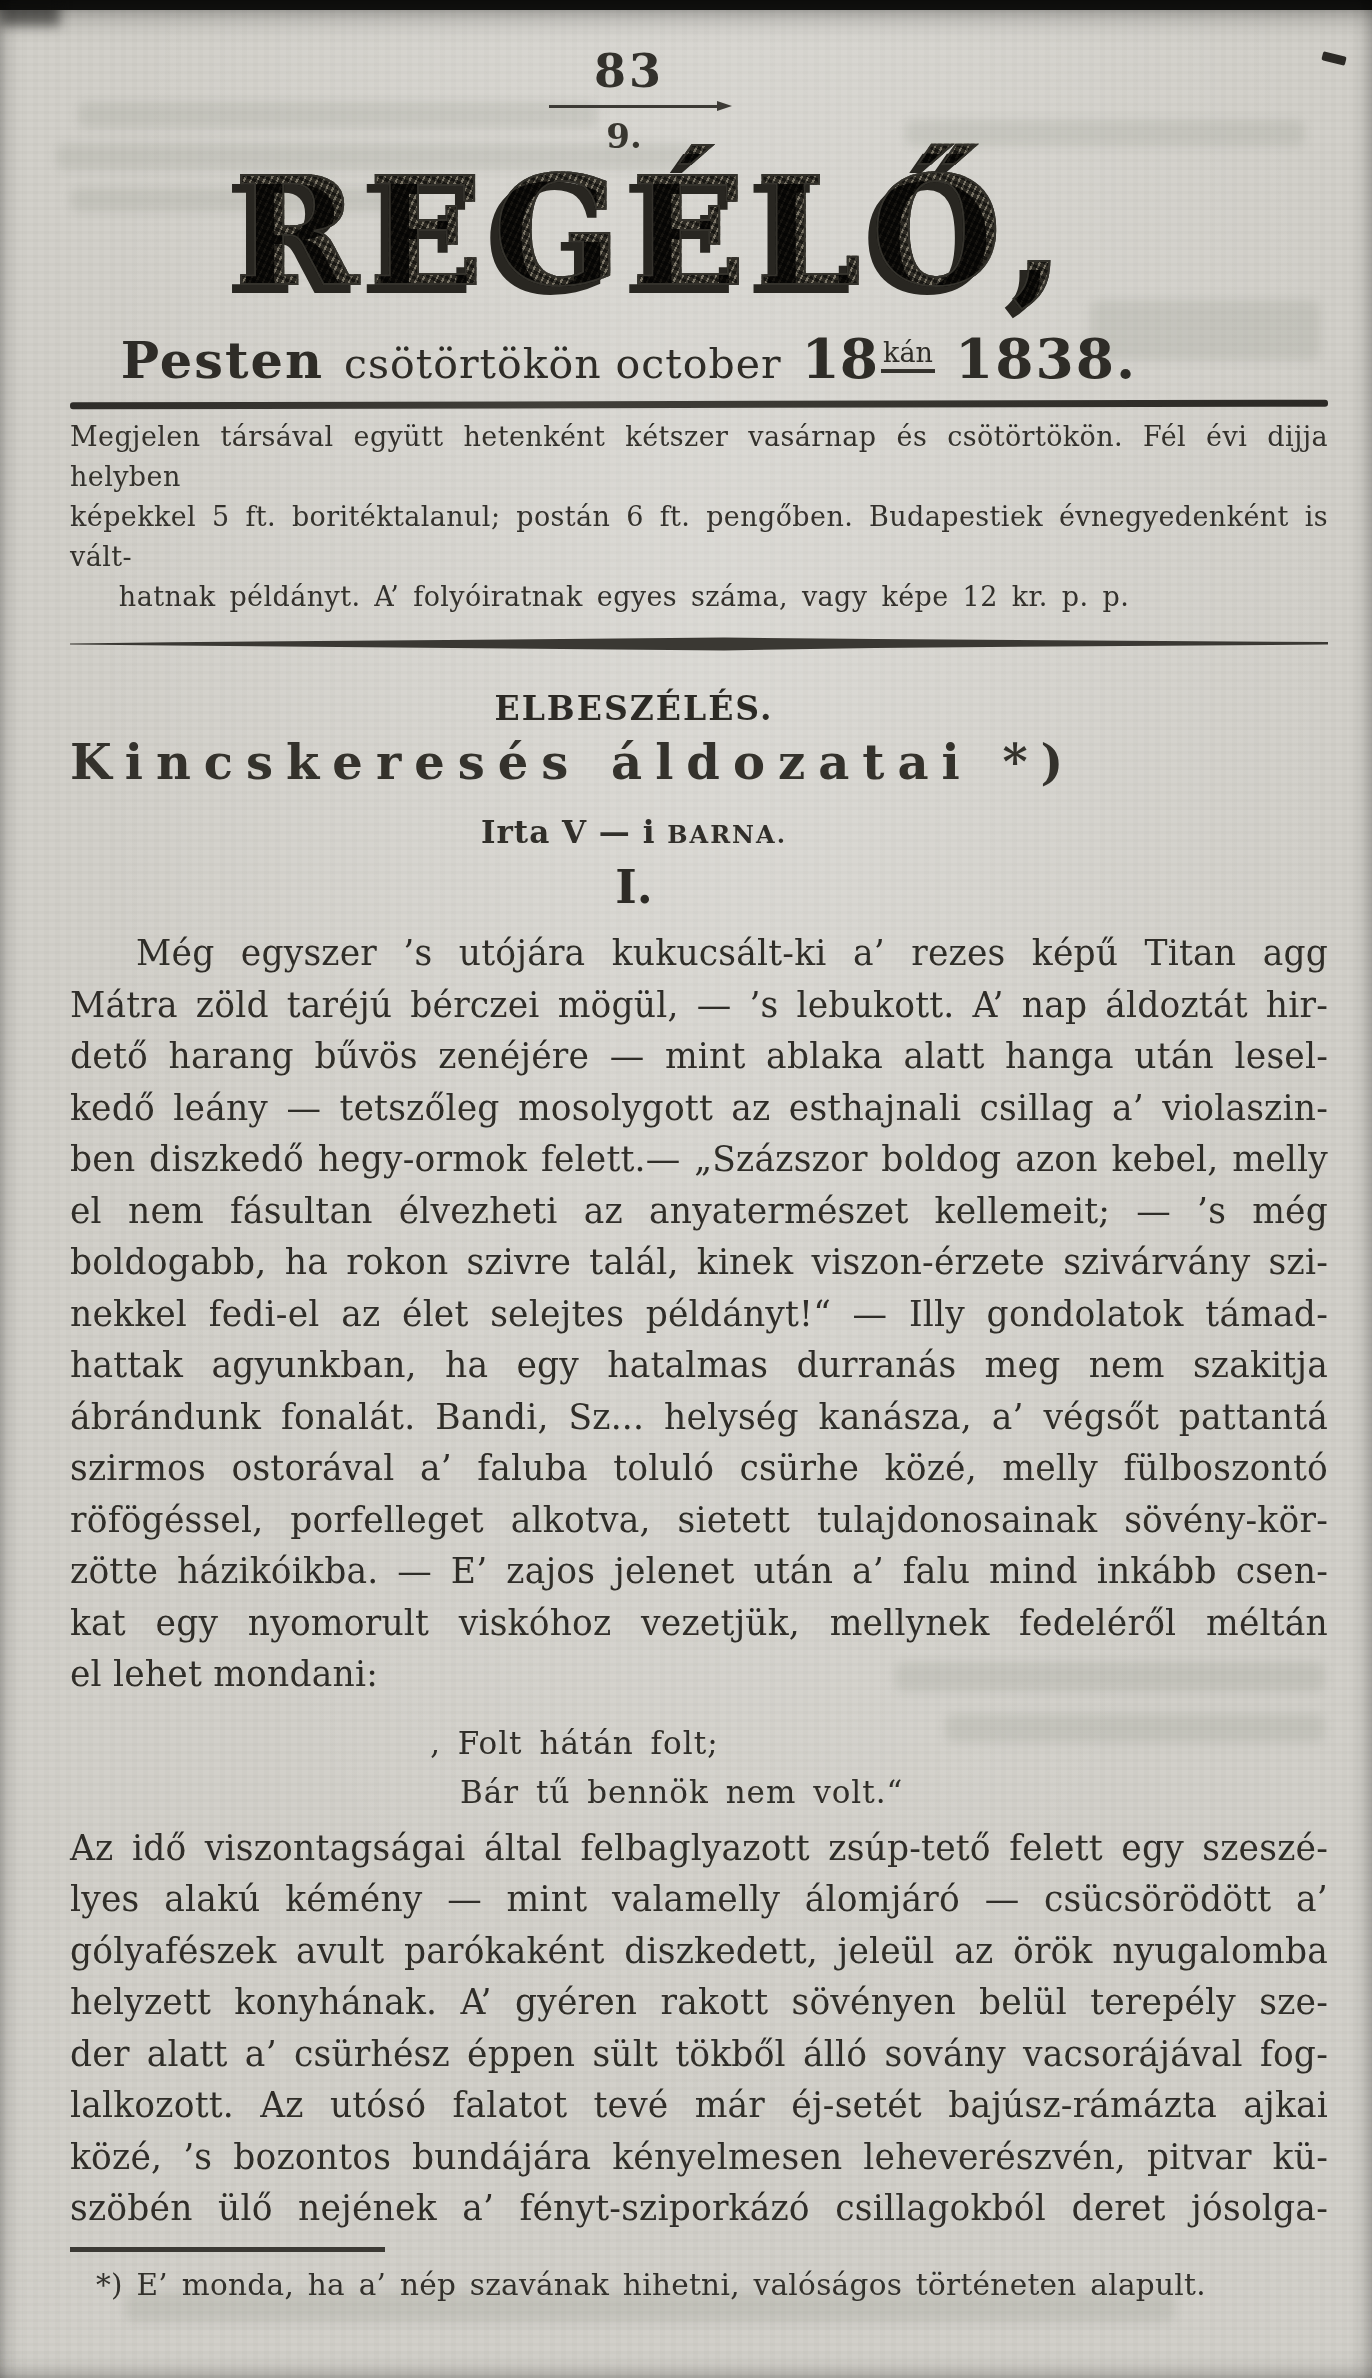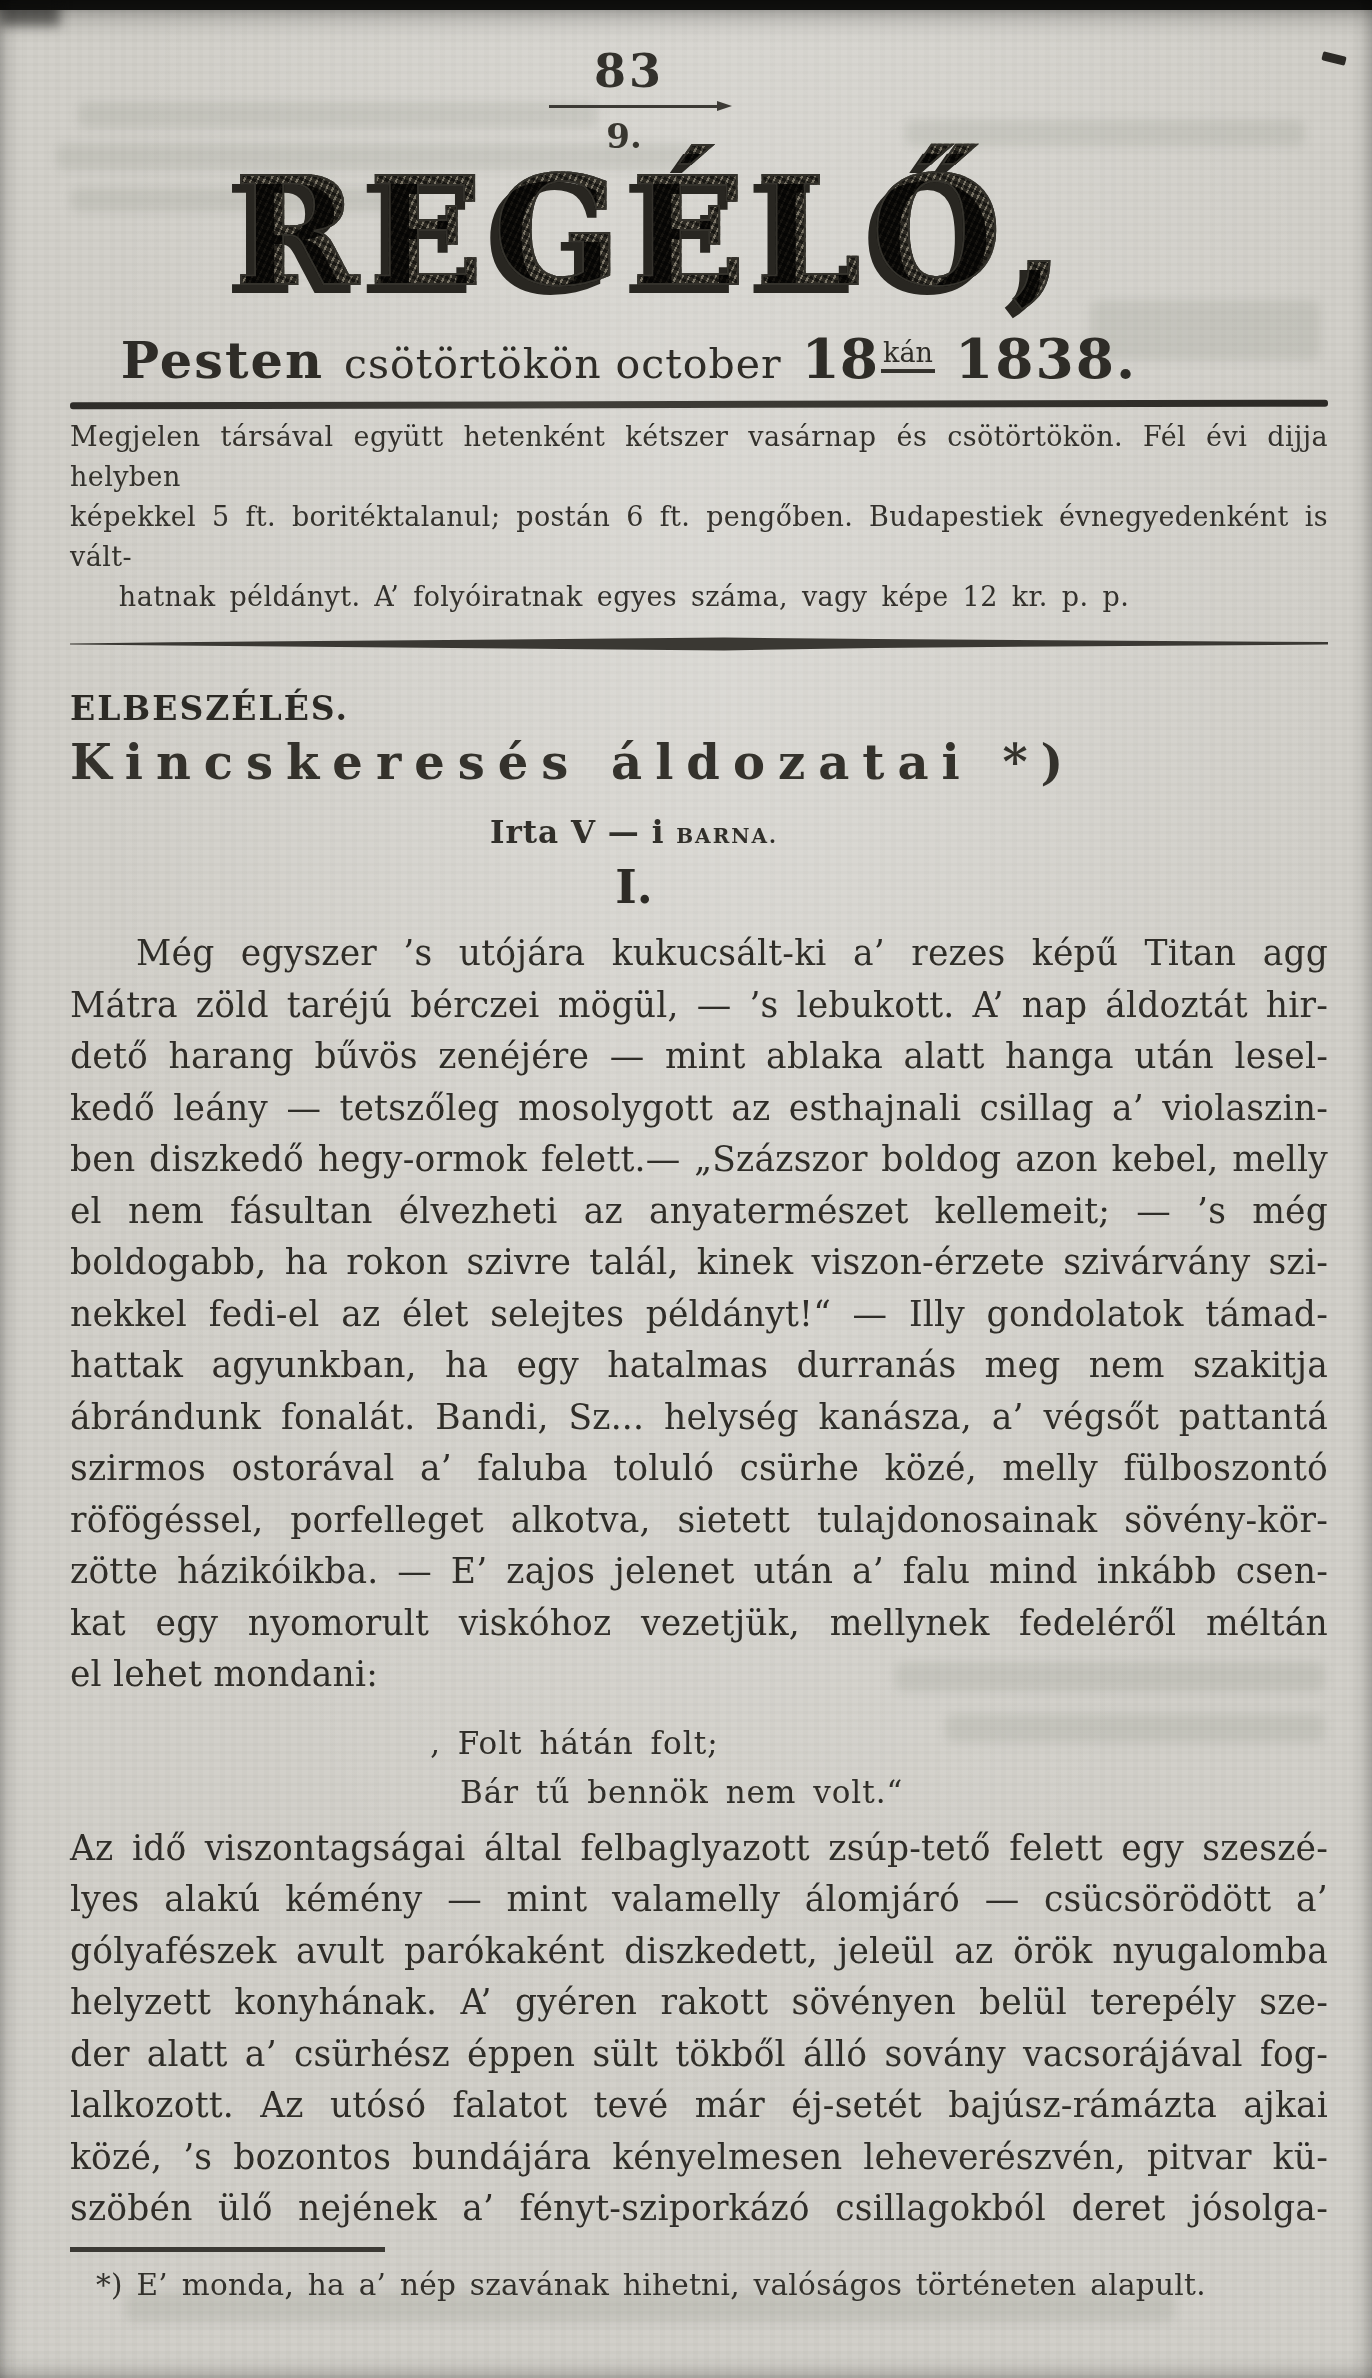--- a/index.html
+++ b/index.html
@@ -68,27 +68,27 @@
   .subscription{margin-top:9px;font-size:27px;line-height:40px;color:#33312c;
     letter-spacing:0.4px;word-spacing:5px;}
   .jlines .tline{text-align:justify;text-align-last:justify;}
   .jlines .tline.last{text-align-last:left;}
   .jlines.center-last .tline.last{text-align-last:center;padding-right:150px;}
   .jlines.justify-all .tline.last{text-align-last:justify;}
 
   .swelled-rule{margin-top:20px;height:14px;background:#3a3833;
     clip-path:polygon(0 46%,8% 38%,52% 4%,64% 14%,100% 36%,100% 54%,64% 78%,52% 96%,8% 60%,0 54%);}
 
-  .section-heading{margin-top:38px;padding-right:130px;
+  .section-heading{margin-top:38px;text-align:center;padding-right:130px;
     font-size:33px;font-weight:bold;letter-spacing:2px;color:#2c2a25;}
   .story-title{margin:6px 0 0 0;text-align:left;padding-right:120px;
     font-size:48px;font-weight:bold;letter-spacing:13px;color:#34322c;}
   .byline{margin-top:24px;text-align:center;padding-right:130px;font-size:31px;
     font-weight:bold;color:#312f2a;letter-spacing:1px;}
-  .byline .author{font-size:20px;letter-spacing:2px;}
+  .byline .author{font-size:24px;letter-spacing:2px;}
   .chapter{margin-top:10px;text-align:center;padding-right:130px;
     font-size:46px;font-weight:bold;color:#2d2b26;}
 
   .para{font-size:34.5px;line-height:51.5px;color:#2f2d28;letter-spacing:0.2px;}
   .para.p1{margin-top:14px;}
   .para.p2{margin-top:6px;}
   .para.indent-first .tline.first{text-indent:66px;}
 
   .verse{margin-top:18px;margin-left:360px;font-size:31px;line-height:49px;
     letter-spacing:1px;word-spacing:6px;color:#302e29;}

